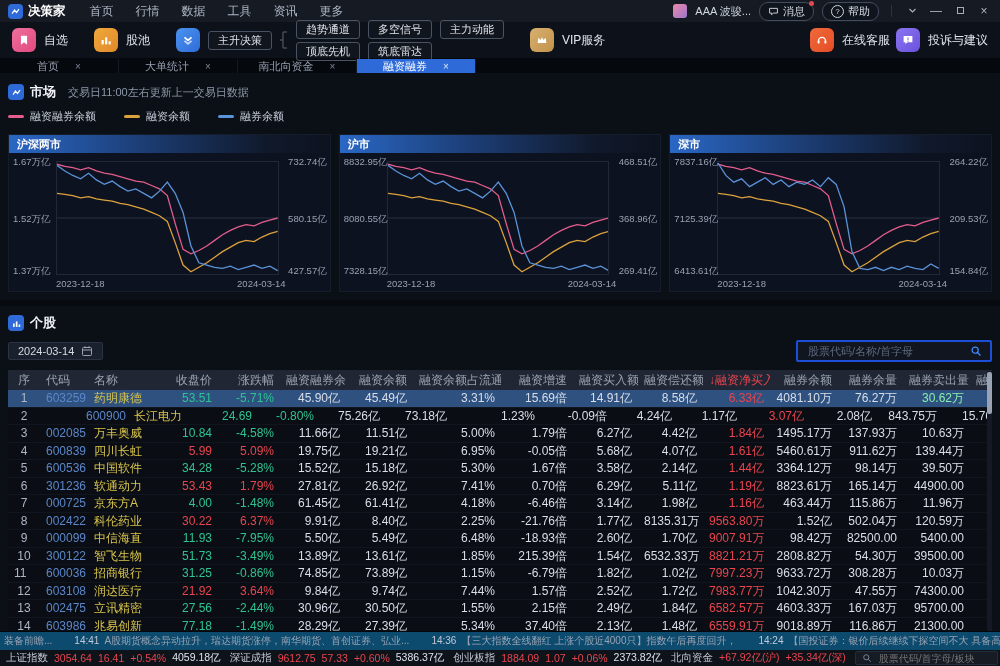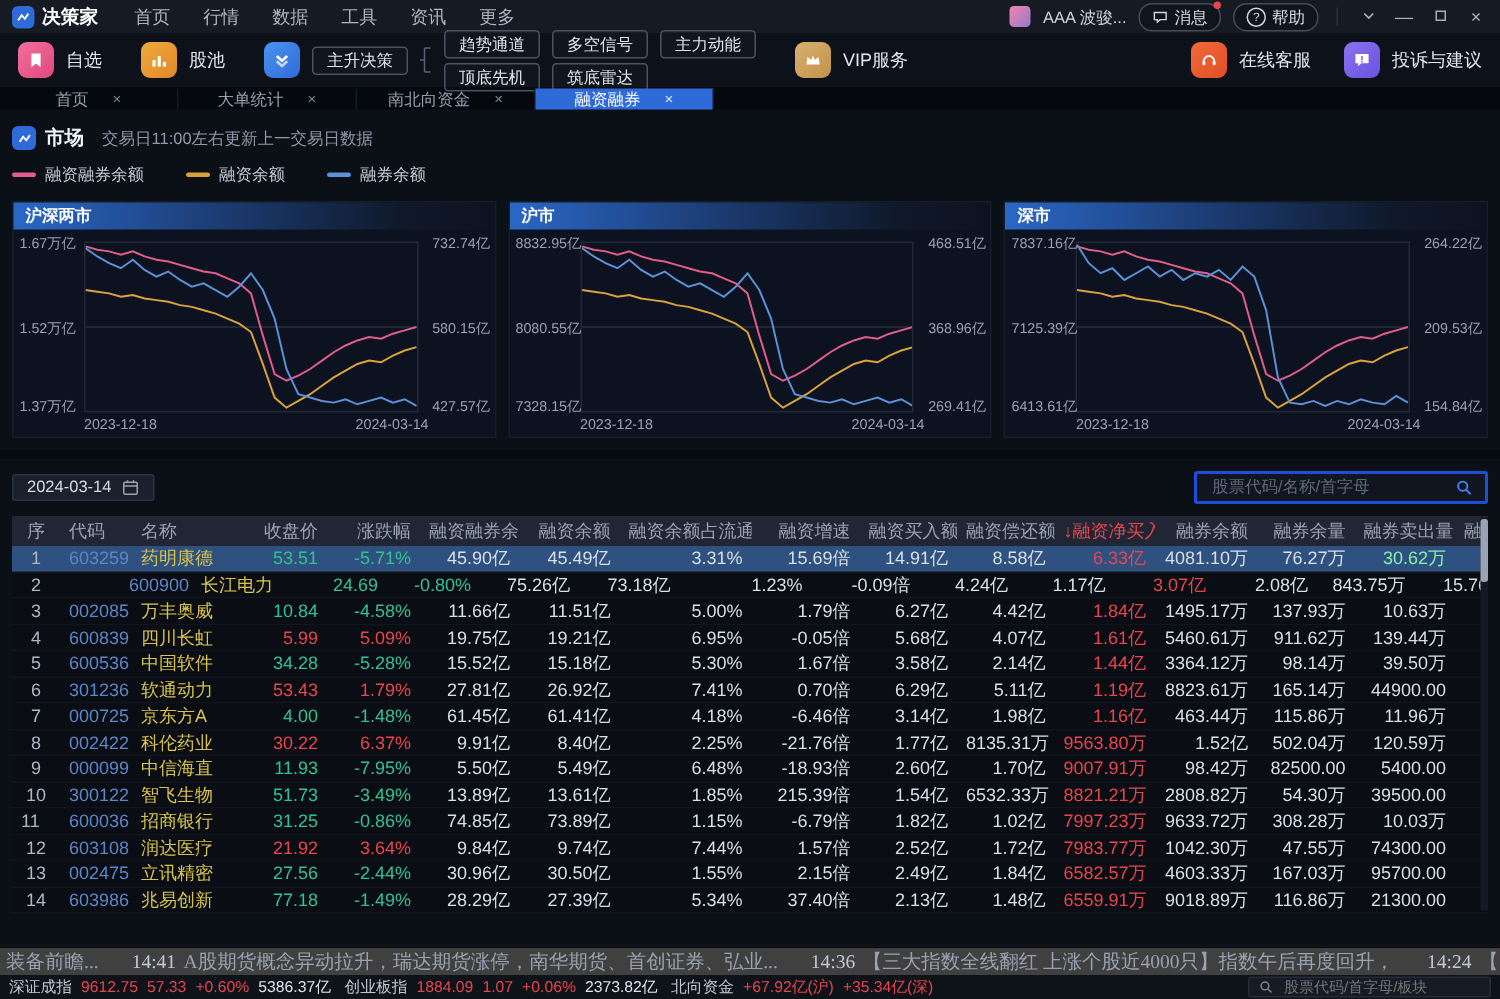--- a/index.html
+++ b/index.html
@@ -18,21 +18,21 @@
   .qmark{width:11px;height:11px;border:1px solid #cfd6e0;border-radius:50%;font-size:8px;display:flex;align-items:center;justify-content:center;color:#cfd6e0;}
   .vdiv{width:1px;height:12px;background:#2a3140;margin:0 4px;}
   .win-btn{color:#aab2c0;font-size:12px;width:16px;text-align:center;line-height:16px;}
 
   .toolbar{height:36px;background:#0d1119;display:flex;align-items:center;padding:0 12px;gap:26px;border-bottom:1px solid #05070b;}
   .tool-group{display:flex;align-items:center;gap:8px;}
   .tool-icon{width:24px;height:24px;border-radius:6px;display:flex;align-items:center;justify-content:center;flex:none;}
   .tool-label{font-size:12px;color:#e2e7ef;white-space:nowrap;}
   .pill-btn{box-sizing:border-box;border:1px solid #4a5364;border-radius:3px;padding:1px 9px;font-size:11px;color:#dfe4ec;background:rgba(255,255,255,0.02);text-align:center;white-space:nowrap;}
   .strat-grid{display:grid;grid-template-columns:auto auto auto;gap:3px 8px;}
-  .toolbar-right{margin-left:auto;display:flex;gap:22px;}
+  .toolbar-right{margin-left:auto;display:flex;gap:6px;}
 
   .tabbar{height:15px;background:#05080d;display:flex;font-size:11px;}
   .tab{width:118px;display:flex;align-items:center;justify-content:center;gap:16px;color:#97a0b0;border-right:1px solid #141a24;}
   .tab .x{font-size:10px;color:#7e8798;}
   .tab.active{background:#2f6bd8;color:#fff;}
   .tab.active .x{color:#dfe8fb;}
 
   .content{position:absolute;top:73px;left:0;right:0;bottom:34px;background:#0b0f16;padding:6px 8px;overflow:hidden;}
   .sec-head{display:flex;align-items:center;gap:6px;font-size:13px;font-weight:bold;color:#f0f3f8;margin:4px 0 8px;}
   .sec-icon{width:16px;height:16px;border-radius:4px;background:#2f6bd8;display:flex;align-items:center;justify-content:center;flex:none;}
@@ -63,21 +63,21 @@
 
   .table{position:relative;overflow:hidden;}
   .thead{display:flex;background:#202633;height:20px;line-height:20px;color:#9aa3b2;width:1022px;}
   .th,.td{box-sizing:border-box;padding:0 6px;white-space:nowrap;overflow:hidden;flex:none;}
   .th.sorted{color:#e8454f;}
   .tr{display:flex;height:16.5px;line-height:16.5px;border-bottom:1px solid #11151d;background:#0a0d13;width:1022px;}
   .tr.selected{background:#2e5180;}
   .vscroll{position:absolute;top:1px;right:0;width:5px;height:99%;background:#141925;}
   .vthumb{position:absolute;top:1px;right:0;width:5px;height:42px;background:#9aa3b4;border-radius:2px;}
 
-  .ticker{position:absolute;bottom:16px;left:0;right:0;height:18px;background:#404040;display:flex;align-items:center;padding:0 4px;font-size:13px;color:#99a2b2;white-space:nowrap;overflow:hidden;gap:22px;border-top:1px solid #05070b;font-family:Liberation Serif, serif;}
+  .ticker{position:absolute;bottom:16px;left:0;right:0;height:18px;background:#0c4a6e;display:flex;align-items:center;padding:0 4px;font-size:10px;color:#99a2b2;white-space:nowrap;overflow:hidden;gap:22px;border-top:1px solid #05070b;}
   .tick-time{color:#c3cad6;margin-right:5px;}
   .tick-item{flex:none;}
 
   .statusbar{position:absolute;bottom:0;height:16px;left:0;right:0;background:#0e1219;display:flex;align-items:center;font-size:10.5px;padding:0 6px;gap:9px;color:#c3c9d4;white-space:nowrap;overflow:hidden;}
   .idx-strip{display:flex;align-items:center;gap:9px;}
   .idx-group{display:flex;align-items:center;gap:6px;}
   .red{color:#e8454f;}
   .amt{color:#dde3ed;}
   .sb-search{display:flex;align-items:center;gap:5px;background:#161b24;border:1px solid #242d3b;border-radius:2px;padding:0 6px;height:12px;width:148px;margin-left:auto;font-size:10px;color:#5f6a7d;}
 </style>
@@ -305,20 +305,30 @@
           <span class="ytr" style="top: calc(50% - 9px);">209.53亿</span>
           <span class="ytr" style="bottom: 13px;">154.84亿</span>
           <span class="xt" style="left: 47px;">2023-12-18</span>
           <span class="xt" style="right: 44px;">2024-03-14</span>
         </div>
       </div>
     </div>
 
   <div class="divider"></div>
 
+  <div class="sec-head">
+    <span class="sec-icon">
+      <svg width="11" height="11" viewBox="0 0 16 16">
+          <rect x="3" y="8" width="2.4" height="5" fill="#fff"></rect>
+          <rect x="7" y="5" width="2.4" height="8" fill="#fff"></rect>
+          <rect x="11" y="9.5" width="2.4" height="3.5" fill="#fff"></rect>
+        </svg>
+    </span>
+    <span>个股</span>
+  </div>
   <div class="stock-controls">
     <div class="date-box">
       <span>2024-03-14</span>
       <svg width="12" height="12" viewBox="0 0 12 12">
           <rect x="1.5" y="2.5" width="9" height="8" rx="1" fill="none" stroke="#9aa3b2"></rect>
           <line x1="1.5" y1="5" x2="10.5" y2="5" stroke="#9aa3b2"></line>
           <line x1="4" y1="1.2" x2="4" y2="3.2" stroke="#9aa3b2"></line>
           <line x1="8" y1="1.2" x2="8" y2="3.2" stroke="#9aa3b2"></line>
         </svg>
     </div>
@@ -555,21 +565,21 @@
           <div class="td" style="width: 70px; text-align: left; color: rgb(216, 196, 76);">润达医疗</div>
           <div class="td" style="width: 60px; text-align: right; color: rgb(232, 69, 79);">21.92</div>
           <div class="td" style="width: 62px; text-align: right; color: rgb(232, 69, 79);">3.64%</div>
           <div class="td" style="width: 66px; text-align: right; color: rgb(217, 223, 233);">9.84亿</div>
           <div class="td" style="width: 67px; text-align: right; color: rgb(217, 223, 233);">9.74亿</div>
           <div class="td" style="width: 88px; text-align: right; color: rgb(217, 223, 233);">7.44%</div>
           <div class="td" style="width: 72px; text-align: right; color: rgb(217, 223, 233);">1.57倍</div>
           <div class="td" style="width: 65px; text-align: right; color: rgb(217, 223, 233);">2.52亿</div>
           <div class="td" style="width: 65px; text-align: right; color: rgb(217, 223, 233);">1.72亿</div>
           <div class="td" style="width: 67px; text-align: right; color: rgb(232, 69, 79);">7983.77万</div>
-          <div class="td" style="width: 68px; text-align: right; color: rgb(217, 223, 233);">1042.30万</div>
+          <div class="td" style="width: 68px; text-align: center; color: rgb(217, 223, 233);">1042.30万</div>
           <div class="td" style="width: 65px; text-align: right; color: rgb(217, 223, 233);">47.55万</div>
           <div class="td" style="width: 67px; text-align: right; color: rgb(217, 223, 233);">74300.00</div>
           <div class="td" style="width: 60px; text-align: right; color: rgb(217, 223, 233);"></div>
         </div>
         <div class="tr">
           <div class="td" style="width: 32px; text-align: center; color: rgb(174, 182, 196);">13</div>
           <div class="td" style="width: 48px; text-align: left; color: rgb(91, 135, 201);">002475</div>
           <div class="td" style="width: 70px; text-align: left; color: rgb(216, 196, 76);">立讯精密</div>
           <div class="td" style="width: 60px; text-align: right; color: rgb(47, 195, 146);">27.56</div>
           <div class="td" style="width: 62px; text-align: right; color: rgb(47, 195, 146);">-2.44%</div>
@@ -613,20 +623,27 @@
 <div class="ticker">
     <span class="tick-item"><span>装备前瞻...</span></span>
     <span class="tick-item"><span class="tick-time">14:41</span><span>A股期货概念异动拉升，瑞达期货涨停，南华期货、首创证券、弘业...</span></span>
     <span class="tick-item"><span class="tick-time">14:36</span><span>【三大指数全线翻红 上涨个股近4000只】指数午后再度回升，</span></span>
     <span class="tick-item"><span class="tick-time">14:24</span><span>【国投证券：银价后续继续下探空间不大 具备高银矿占比的企业...</span></span>
   </div>
 
 <div class="statusbar">
   <div class="idx-strip">
       <div class="idx-group">
+        <span>上证指数</span>
+        <span class="red">3054.64</span>
+        <span class="red">16.41</span>
+        <span class="red">+0.54%</span>
+        <span class="amt">4059.18亿</span>
+      </div>
+      <div class="idx-group">
         <span>深证成指</span>
         <span class="red">9612.75</span>
         <span class="red">57.33</span>
         <span class="red">+0.60%</span>
         <span class="amt">5386.37亿</span>
       </div>
       <div class="idx-group">
         <span>创业板指</span>
         <span class="red">1884.09</span>
         <span class="red">1.07</span>

